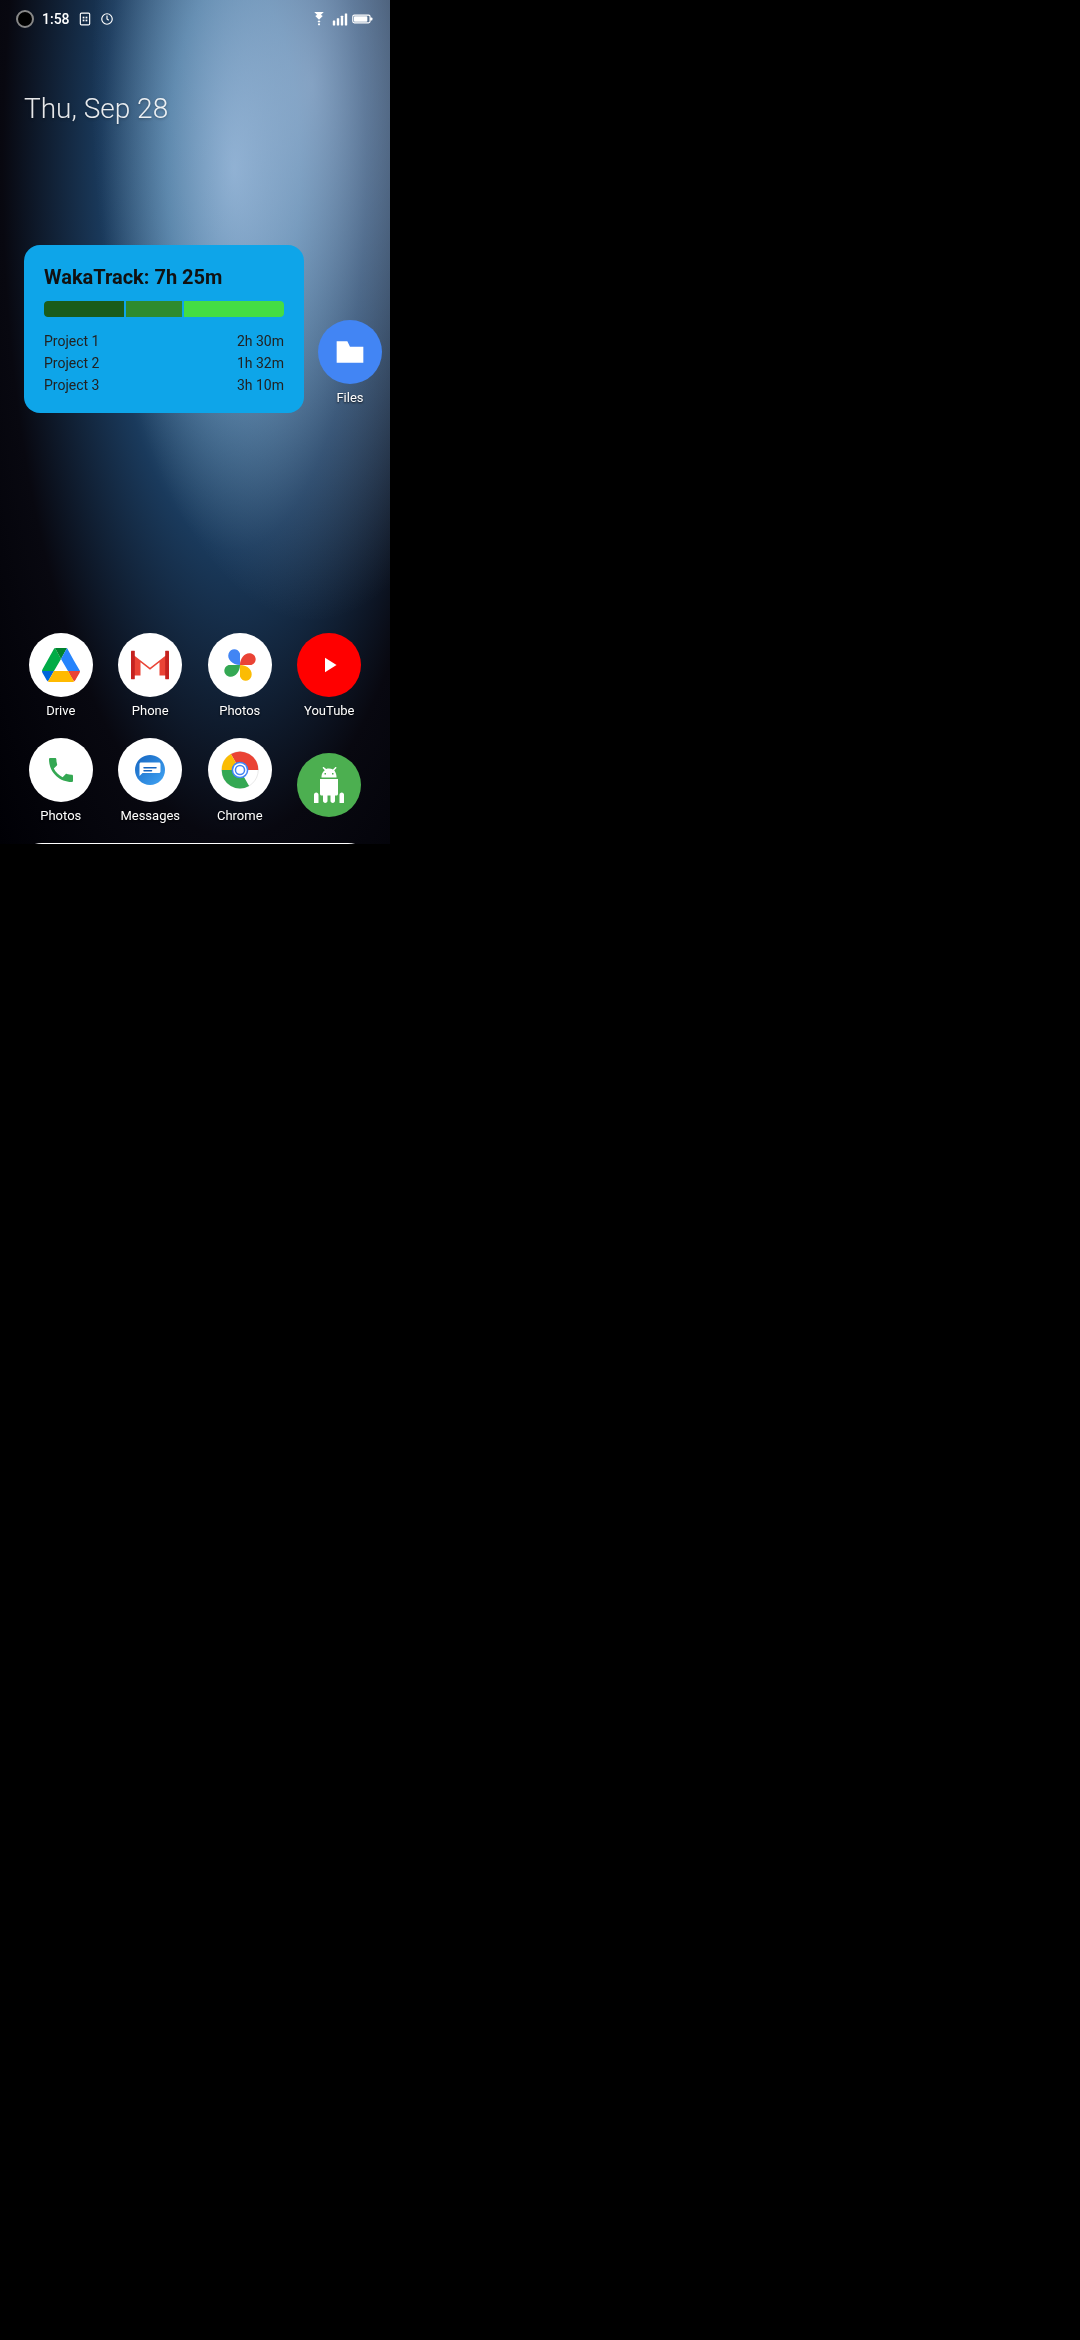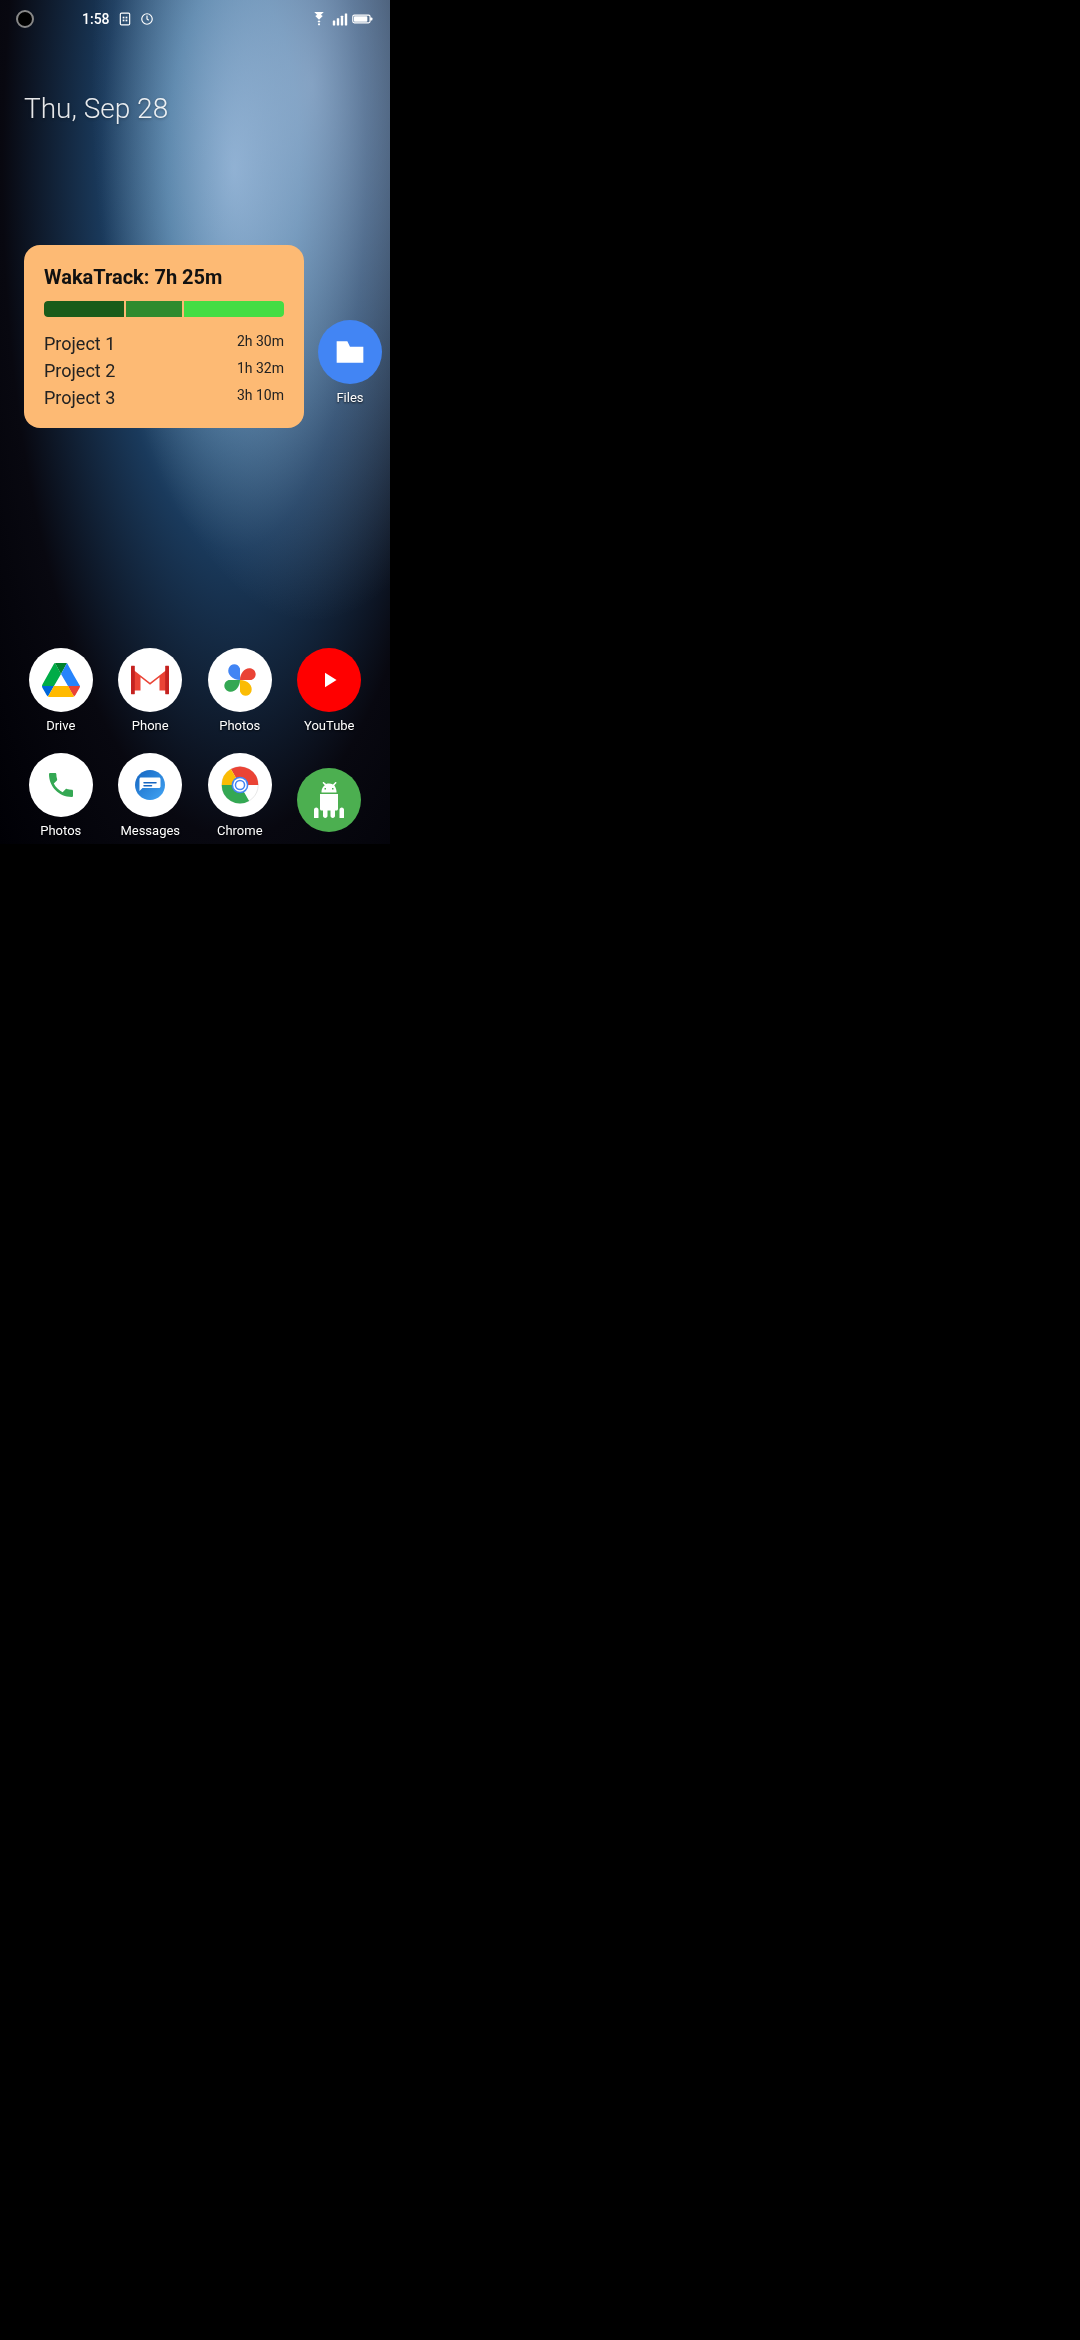--- a/index.html
+++ b/index.html
@@ -50,21 +50,20 @@
       height: 18px;
       background: #000;
       border-radius: 50%;
       border: 2px solid #888;
     }
 
     .status-time {
       font-size: 14px;
       font-weight: 500;
       color: #fff;
-      margin-left: 40px;
     }
 
     .status-icons {
       display: flex;
       align-items: center;
       gap: 4px;
       color: #fff;
     }
 
     
@@ -80,21 +79,21 @@
       font-weight: 300;
       color: rgba(255,255,255,0.9);
       text-shadow: 0 1px 3px rgba(0,0,0,0.3);
     }
 
     
     .wakatrack-widget {
       position: relative;
       z-index: 10;
       margin: 120px 24px 0;
-      background: #fdba74;
+      background: #0ea5e9;
       border-radius: 16px;
       padding: 20px 20px 20px 20px;
       width: 280px;
     }
 
     .waka-title {
       font-size: 20px;
       font-weight: 700;
       color: #111;
       margin-bottom: 12px;
@@ -131,21 +130,21 @@
       flex-direction: column;
       gap: 6px;
     }
 
     .waka-project-row {
       display: flex;
       justify-content: space-between;
     }
 
     .waka-project-name {
-      font-size: 18px;
+      font-size: 14px;
       color: #222;
     }
 
     .waka-project-time {
       font-size: 14px;
       color: #222;
     }
 
     
     .files-icon-container {

